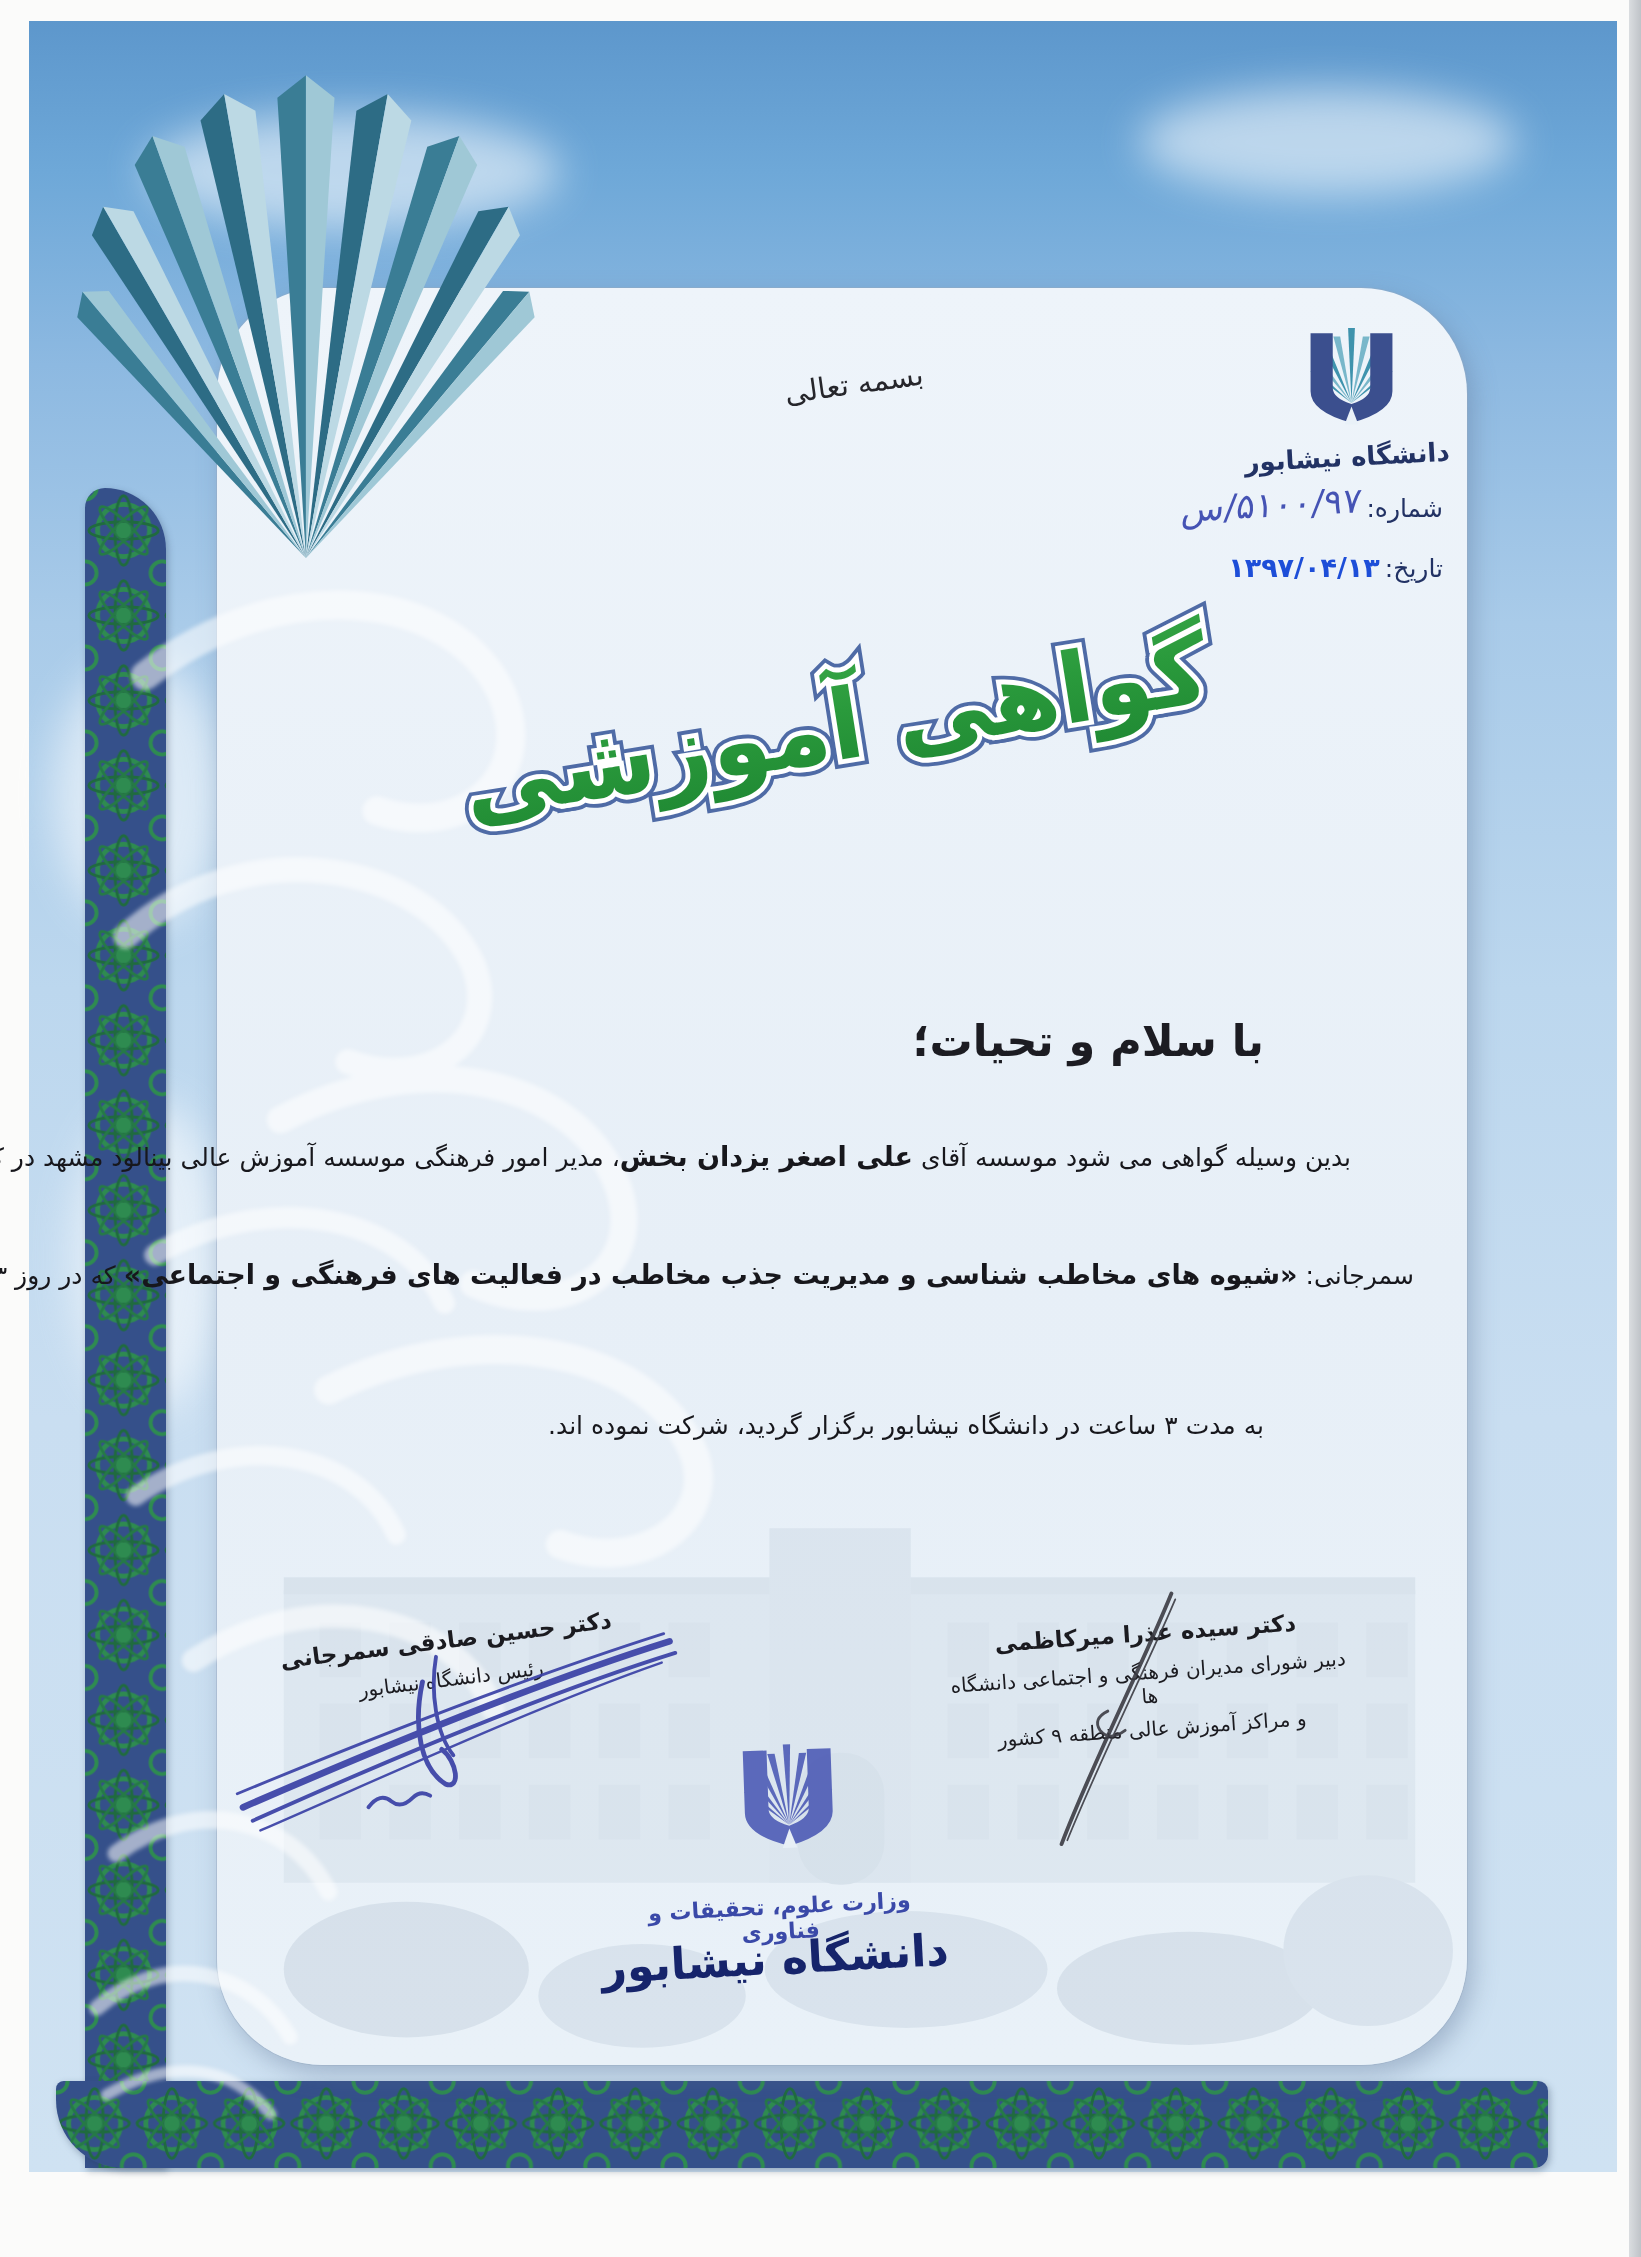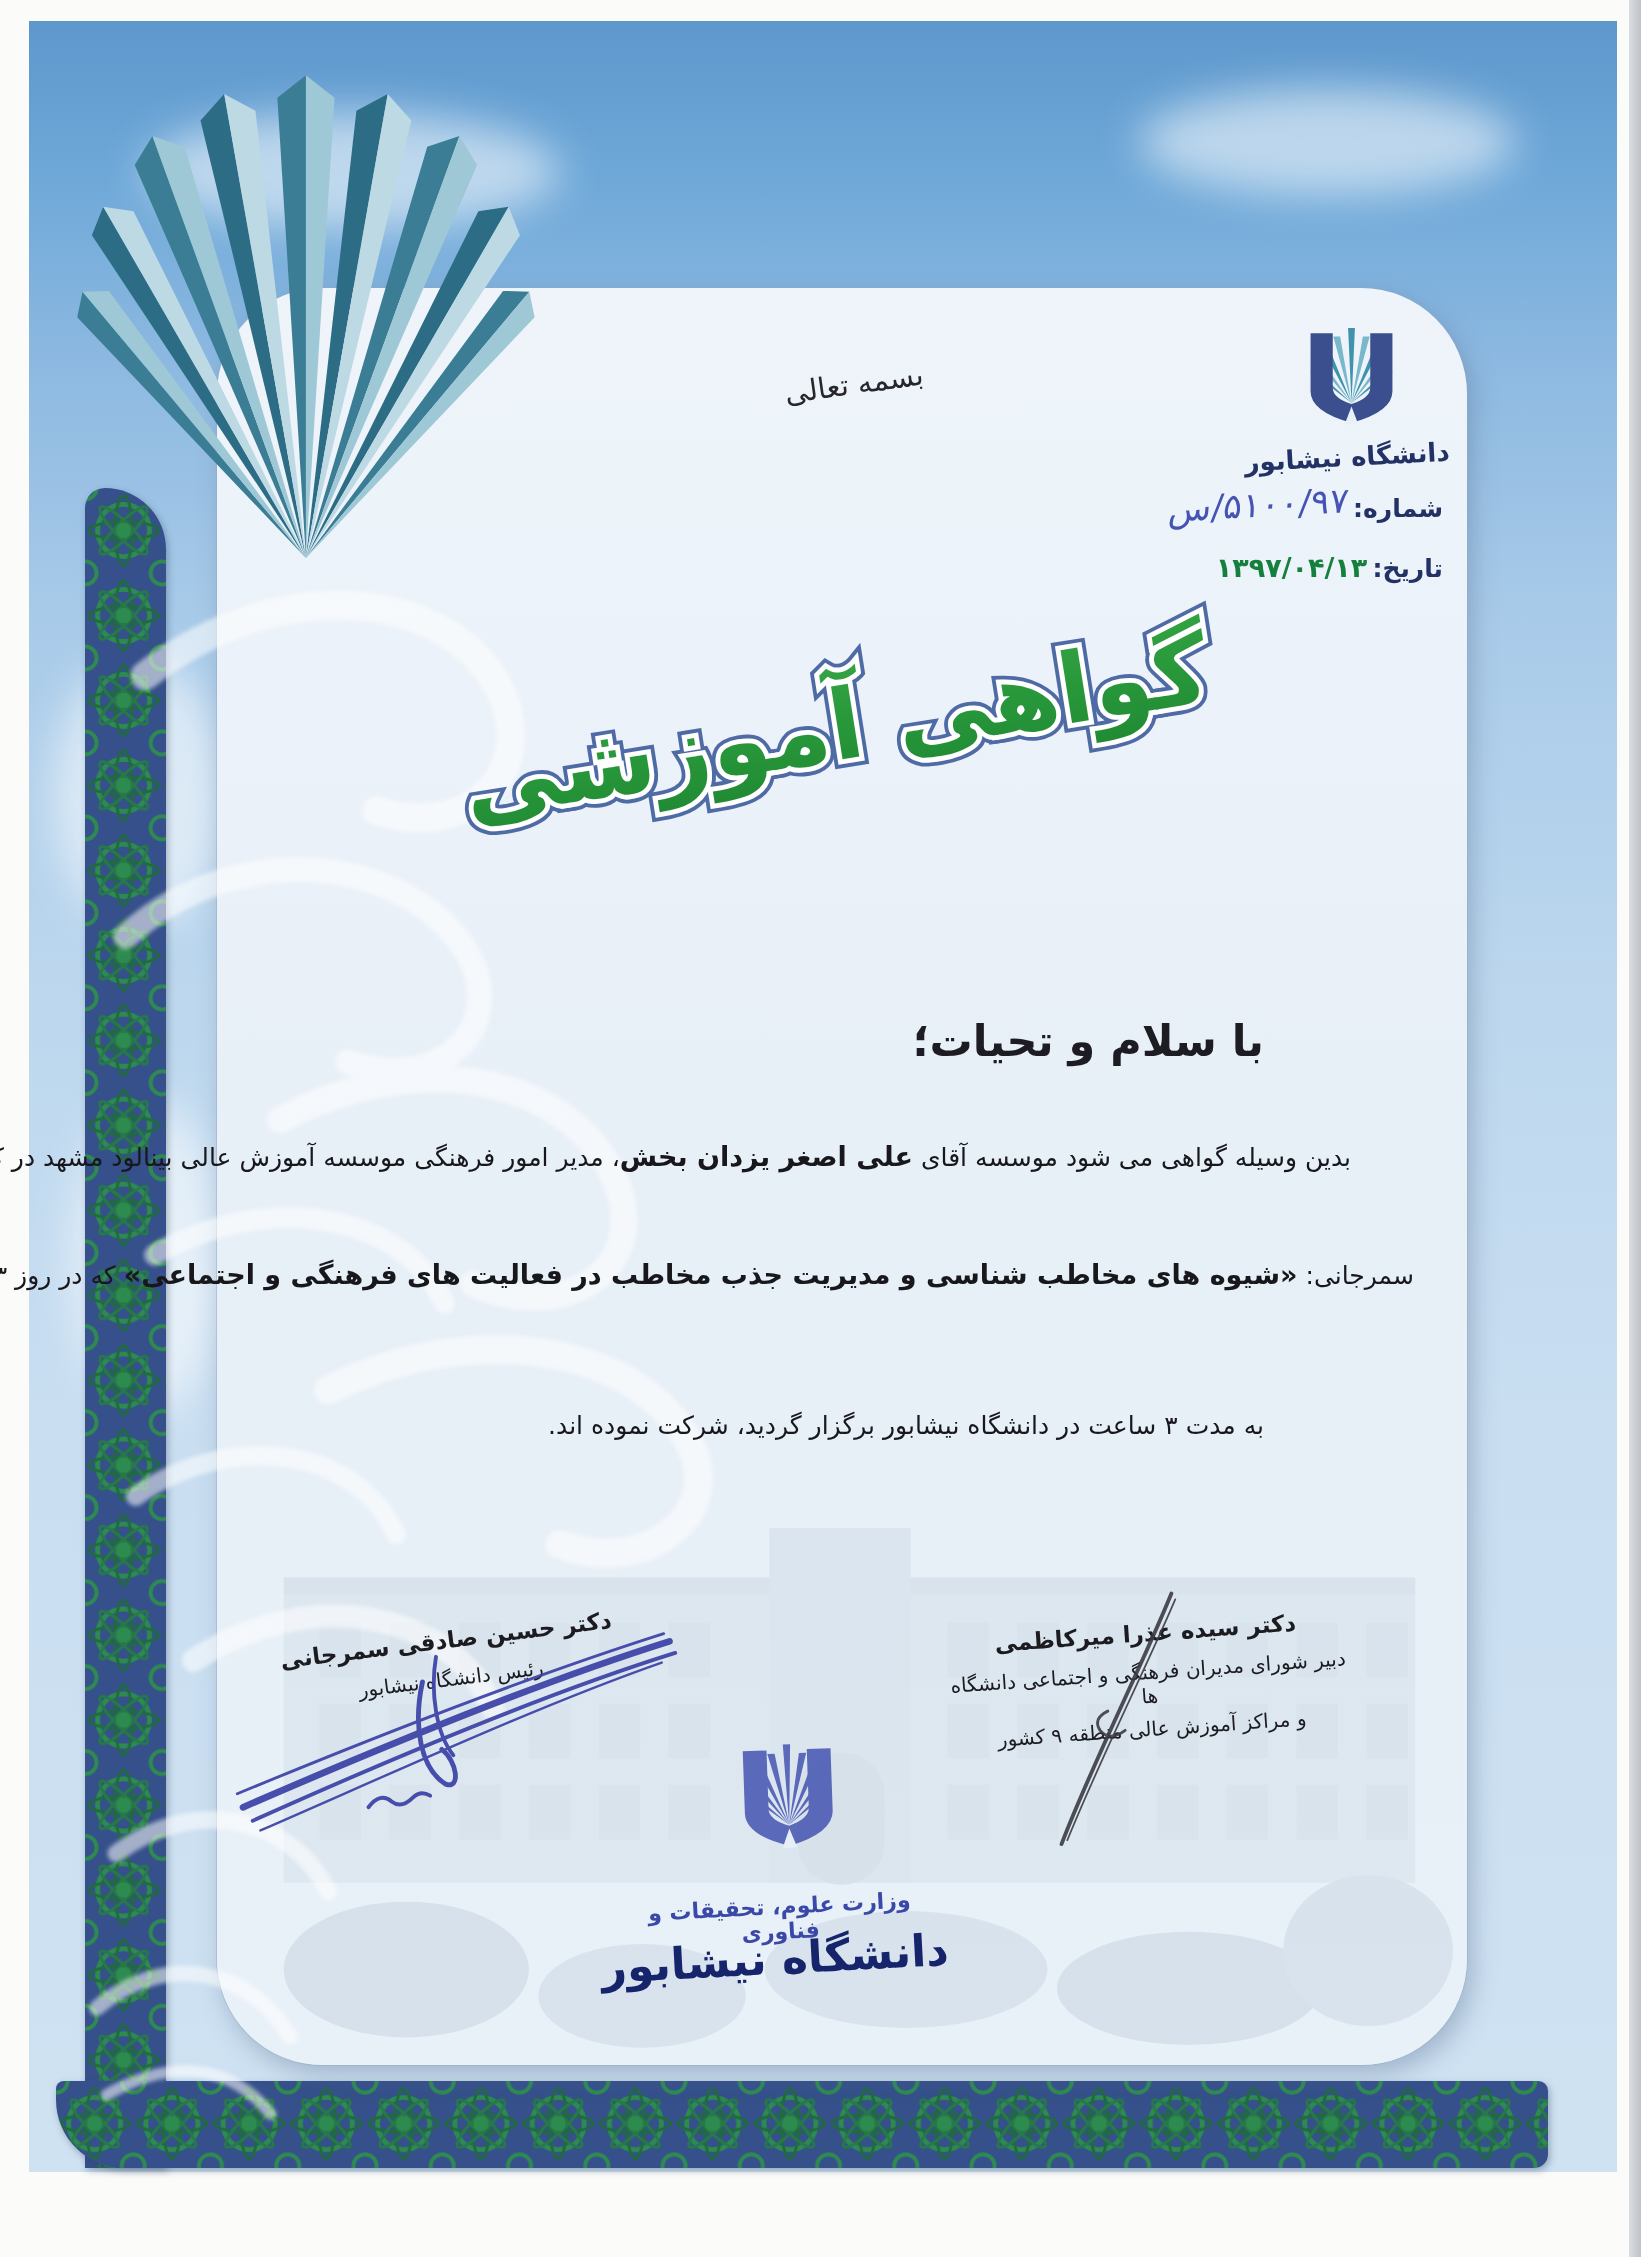--- a/index.html
+++ b/index.html
@@ -29,24 +29,24 @@
     z-index:2;
   }
   .watermark{z-index:3;pointer-events:none;}
   .fanwrap{z-index:5;}
   
   .bismillah{left:743px;top:367px;width:222px;text-align:center;font-size:29px;color:#26262b;
     transform:rotate(-8deg);font-weight:500;z-index:4;}
   .univ-name-top{left:1241px;top:442px;width:212px;text-align:center;font-size:26px;font-weight:bold;
     color:#223264;transform:rotate(-3deg);z-index:4;}
   .meta-line{white-space:nowrap;z-index:4;color:#223264;}
-  .meta-label{font-weight:bold;font-size:25px;color:#223264;}
+  .meta-label{font-weight:normal;font-size:25px;color:#223264;}
   .meta-number{display:inline-block;font-size:35px;color:#4553b4;transform:skewX(-8deg) rotate(-3deg);
     font-weight:500;margin-left:5.8px;}
-  .meta-date{font-size:27px;font-weight:bold;color:#15803d;margin-left:5.8px;}
+  .meta-date{font-size:27px;font-weight:bold;color:#1d4ed8;margin-left:5.8px;}
   
   .title-wrap{left:454px;top:577px;width:763px;height:299px;z-index:4;}
   .title-inner{position:absolute;inset:0;transform:rotate(-9deg);}
   .title-layer{position:absolute;inset:0;display:flex;align-items:center;justify-content:center;
     font-size:97px;font-weight:bold;letter-spacing:1.9px;white-space:nowrap;}
   .title-o1{-webkit-text-stroke:17.4px #4f6ba6;color:#4f6ba6;}
   .title-o2{-webkit-text-stroke:9.7px #ffffff;color:#ffffff;}
   .title-fill{background:linear-gradient(180deg,#49b553 0%,#2a9a3c 45%,#15782a 100%);
     -webkit-background-clip:text;background-clip:text;color:transparent;}
   

